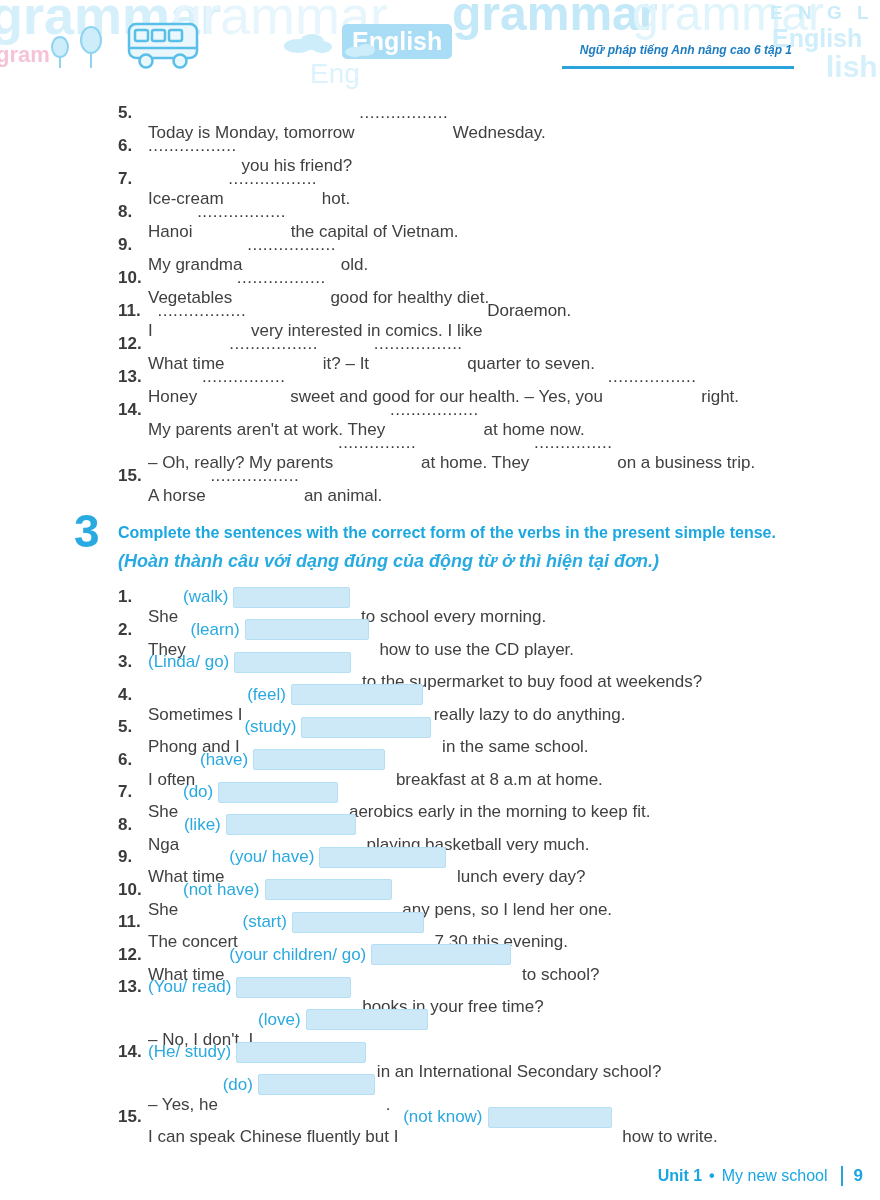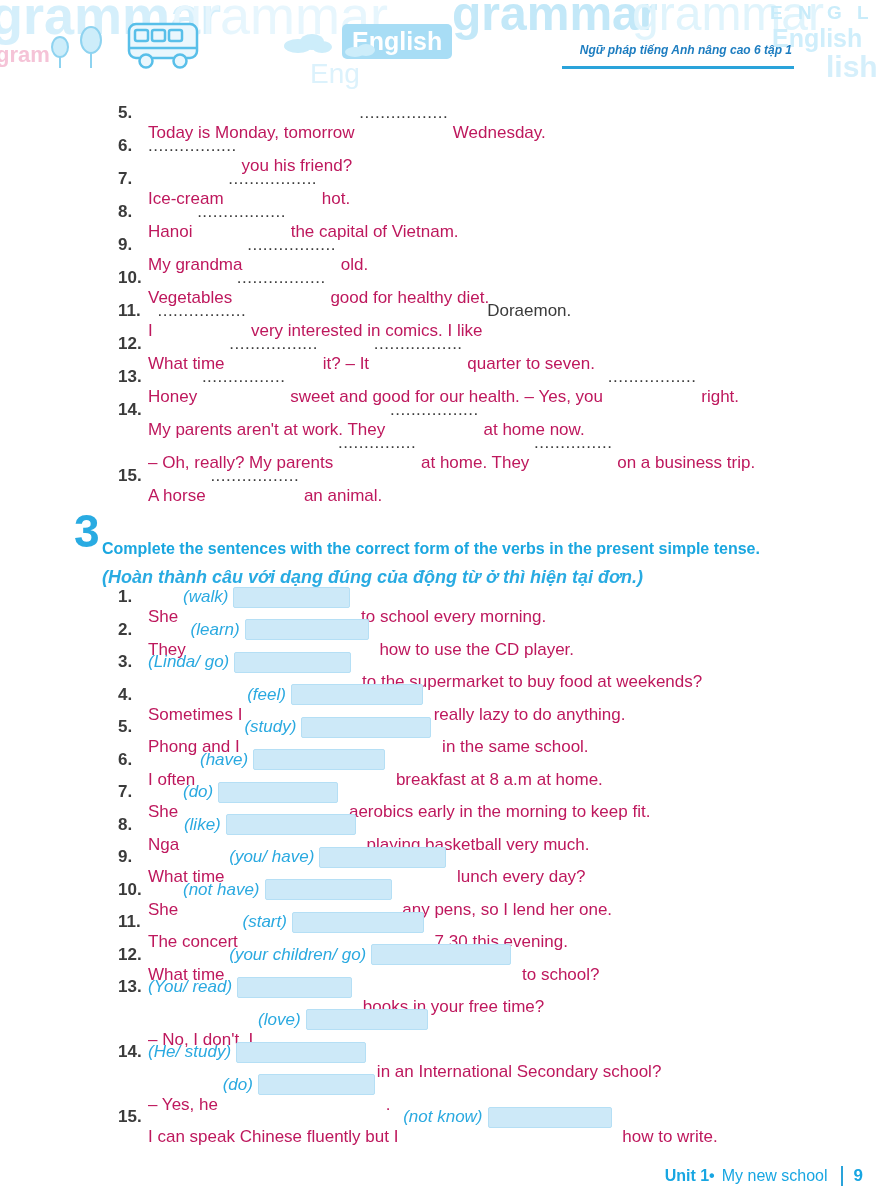--- a/index.html
+++ b/index.html
@@ -30,35 +30,35 @@
   .title { font-size:12px; font-weight:bold; font-style:italic; color:#1d7dc0; white-space:nowrap; }
 
   
   .items { position:absolute; left:118px; }
   .ex2 { top:96px; }
   .ex3 { top:581px; }
   .row { display:flex; align-items:center; white-space:pre; font-size:17px; }
   .ex2 .row { height:33px; }
   .ex3 .row { height:32.5px; }
   .num { flex:0 0 30px; width:30px; font-weight:bold; color:#3b3b3b; }
-  .seg-text { color:#be185d;margin-top:40px; }
+  .seg-text { color:#404040;margin-top:40px; }
   .seg-dots { color:#3b3b3b; letter-spacing:0.5px; }
-  .seg-hint { color:#2aa9e0; font-style:italic; }
+  .seg-hint { color:#2aa9e0; }
   .seg-em   { }
   .answer-box { flex:0 0 auto; height:19px; background:#cde9f8; border:1px solid #b5dff5; border-radius:2px; margin:0 6px 0 5px; }
 
   
   .ex3-num { position:absolute; left:74px; top:508px; font-size:46px; font-weight:bold; color:#29abe2; line-height:1; }
-  .instr { position:absolute; left:102px; top:519px;margin-top:16px; }
+  .instr { position:absolute; left:118px; top:519px; }
   .instr-en { font-size:16px; font-weight:bold; color:#1ba7e0; line-height:28px; white-space:nowrap; }
   .instr-vi { font-size:18px; font-weight:bold; font-style:italic; color:#29abe2; line-height:28px; white-space:nowrap; }
 
   
   .footer { position:absolute; top:1164px; right:64px; height:24px; display:flex; align-items:center; font-size:16px; color:#18a6e2; }
-  .footer .unit { font-weight:bold; }
+  .footer .unit { font-weight:bold; margin-right:7px; }
   .footer .bullet { margin-right:7px; font-weight:bold; }
   .footer .sep { width:2px; height:20px; background:#2aa3da; margin:0 11px 0 13px; }
   .footer .page-num { font-weight:bold; font-size:17px; }
 </style>
 </head>
 <body>
 
 <div class="page">
 
   <header class="header">

